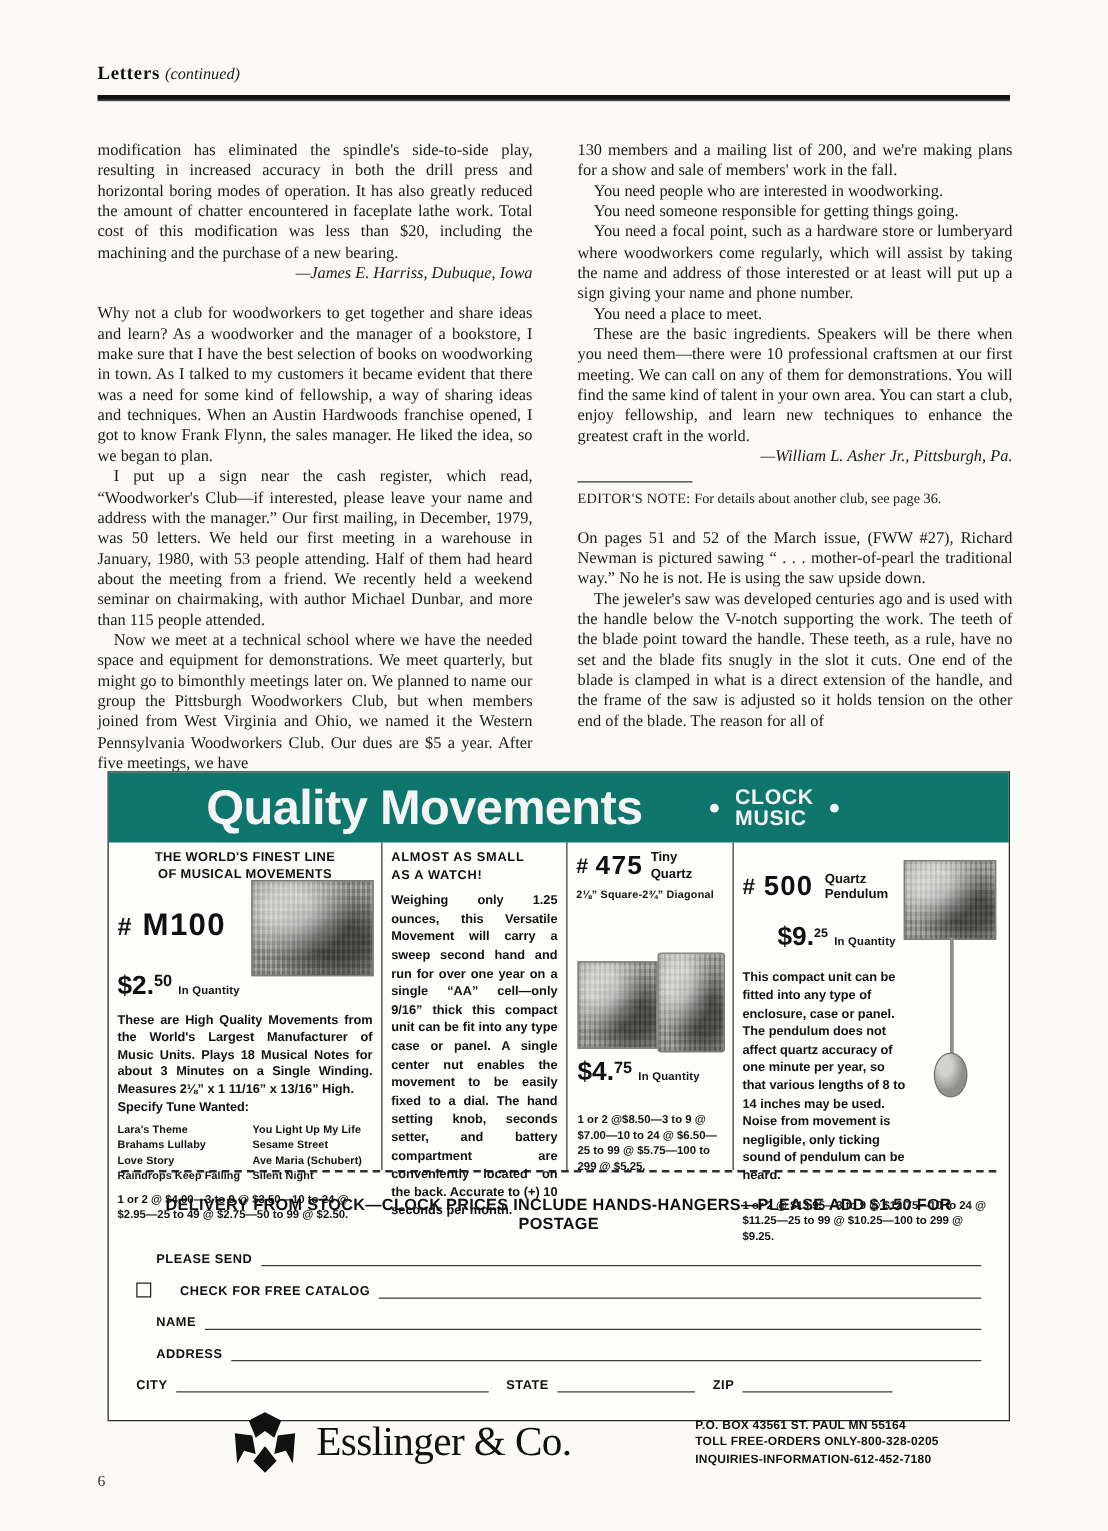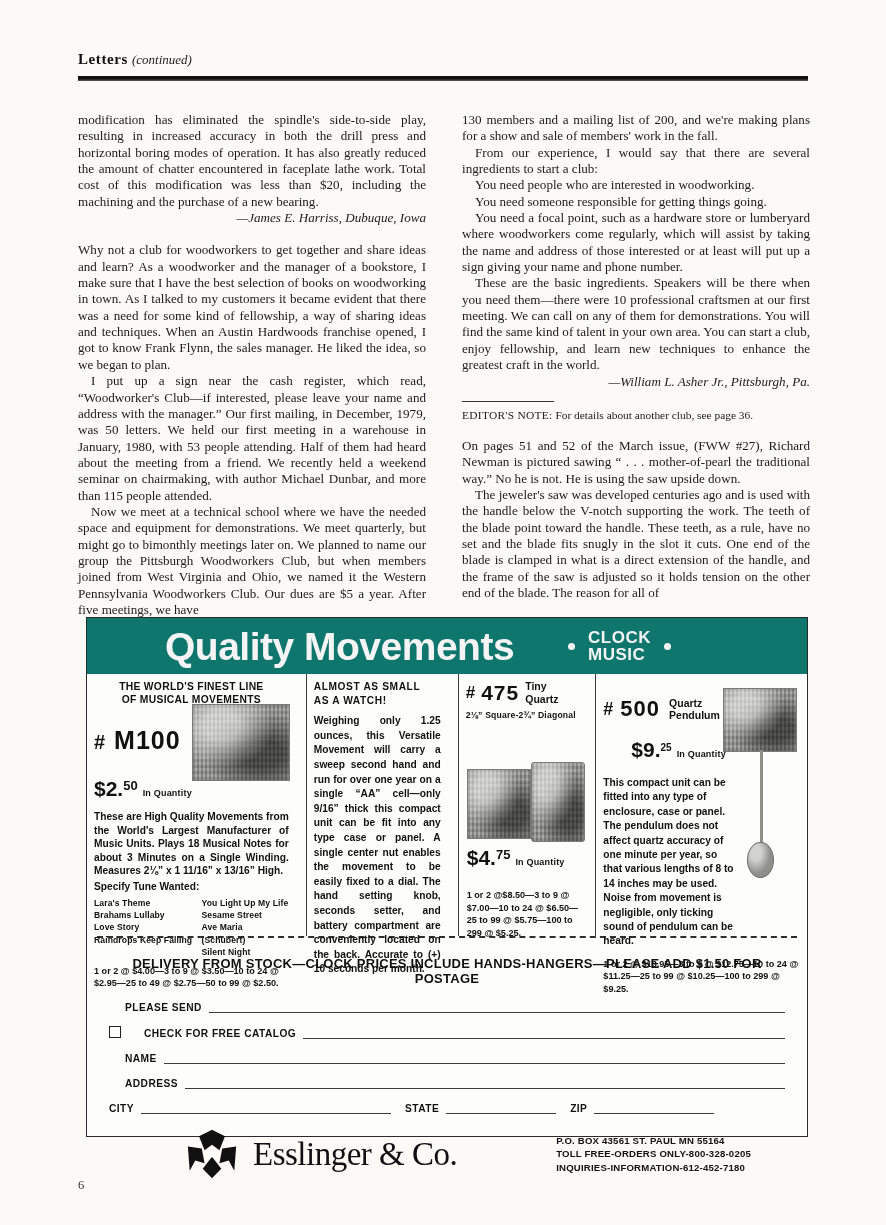--- a/index.html
+++ b/index.html
@@ -62,21 +62,21 @@
   .ad-banner .cm-wrap{
     display:flex;align-items:center;margin-left:54px;color:#f4f4f4;
   }
   .dot{width:7px;height:7px;border-radius:50%;background:#f4f4f4;display:inline-block;}
   .cm-txt{font-size:17px;font-weight:bold;line-height:17px;margin:0 13px;text-align:left;}
   .cm-txt div{letter-spacing:.5px;}
 
   
   .prod-row{display:flex;height:262px;border-bottom:0;}
   .pc{position:relative;box-sizing:border-box;padding:6px 7px 0 7px;}
-  .pc + .pc{border-left:1px solid #3a3a3a;margin-left:10px;}
+  .pc + .pc{border-left:1px solid #3a3a3a;}
   .pc1{width:218px;}
   .pc2{width:148px;}
   .pc3{width:133px;}
   .pc4{width:221px;}
 
   .hdr-ctr{text-align:center;font-size:10.3px;font-weight:bold;letter-spacing:.3px;line-height:13px;}
   .model{font-size:25px;font-weight:bold;letter-spacing:1px;}
   .model .hash{font-size:20px;}
   .price{font-size:21px;font-weight:bold;}
   .inq{font-size:9px;font-weight:bold;margin-left:5px;letter-spacing:.2px;}
@@ -161,24 +161,24 @@
       <p>modification has eliminated the spindle's side-to-side play, resulting in increased accuracy in both the drill press and horizontal boring modes of operation. It has also greatly reduced the amount of chatter encountered in faceplate lathe work. Total cost of this modification was less than $20, including the machining and the purchase of a new bearing.</p>
       <p class="sig">—James E. Harriss, Dubuque, Iowa</p>
       <p class="spacer"></p>
       <p>Why not a club for woodworkers to get together and share ideas and learn? As a woodworker and the manager of a bookstore, I make sure that I have the best selection of books on woodworking in town. As I talked to my customers it became evident that there was a need for some kind of fellowship, a way of sharing ideas and techniques. When an Austin Hardwoods franchise opened, I got to know Frank Flynn, the sales manager. He liked the idea, so we began to plan.</p>
       <p class="indent">I put up a sign near the cash register, which read, “Woodworker's Club—if interested, please leave your name and address with the manager.” Our first mailing, in December, 1979, was 50 letters. We held our first meeting in a warehouse in January, 1980, with 53 people attending. Half of them had heard about the meeting from a friend. We recently held a weekend seminar on chairmaking, with author Michael Dunbar, and more than 115 people attended.</p>
       <p class="indent">Now we meet at a technical school where we have the needed space and equipment for demonstrations. We meet quarterly, but might go to bimonthly meetings later on. We planned to name our group the Pittsburgh Woodworkers Club, but when members joined from West Virginia and Ohio, we named it the Western Pennsylvania Woodworkers Club. Our dues are $5 a year. After five meetings, we have</p>
     </div>
 
     <div class="col right">
       <p>130 members and a mailing list of 200, and we're making plans for a show and sale of members' work in the fall.</p>
-      <p class="indent">From our experience, I would say that there are several ingredients to start a club:</p>
       <p class="indent">You need people who are interested in woodworking.</p>
       <p class="indent">You need someone responsible for getting things going.</p>
       <p class="indent">You need a focal point, such as a hardware store or lumberyard where woodworkers come regularly, which will assist by taking the name and address of those interested or at least will put up a sign giving your name and phone number.</p>
+      <p class="indent">You need a place to meet.</p>
       <p class="indent">These are the basic ingredients. Speakers will be there when you need them—there were 10 professional craftsmen at our first meeting. We can call on any of them for demonstrations. You will find the same kind of talent in your own area. You can start a club, enjoy fellowship, and learn new techniques to enhance the greatest craft in the world.</p>
       <p class="sig">—William L. Asher Jr., Pittsburgh, Pa.</p>
 
       <div class="ednote-rule"></div>
       <p class="ednote"><span class="caps">EDITOR'S NOTE:</span><span> For details about another club, see page 36.</span></p>
 
       <p class="spacer"></p>
       <p>On pages 51 and 52 of the March issue, (FWW #27), Richard Newman is pictured sawing “ . . . mother-of-pearl the traditional way.” No he is not. He is using the saw upside down.</p>
       <p class="indent">The jeweler's saw was developed centuries ago and is used with the handle below the V-notch supporting the work. The teeth of the blade point toward the handle. These teeth, as a rule, have no set and the blade fits snugly in the slot it cuts. One end of the blade is clamped in what is a direct extension of the handle, and the frame of the saw is adjusted so it holds tension on the other end of the blade. The reason for all of</p>
     </div>

